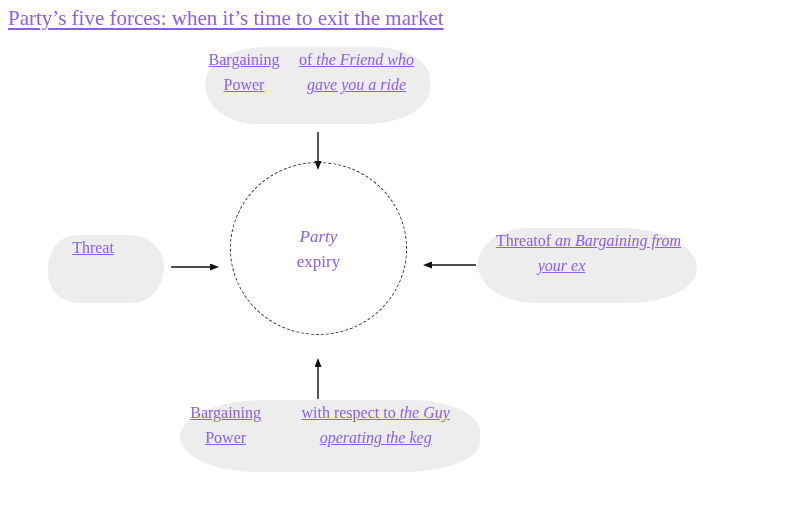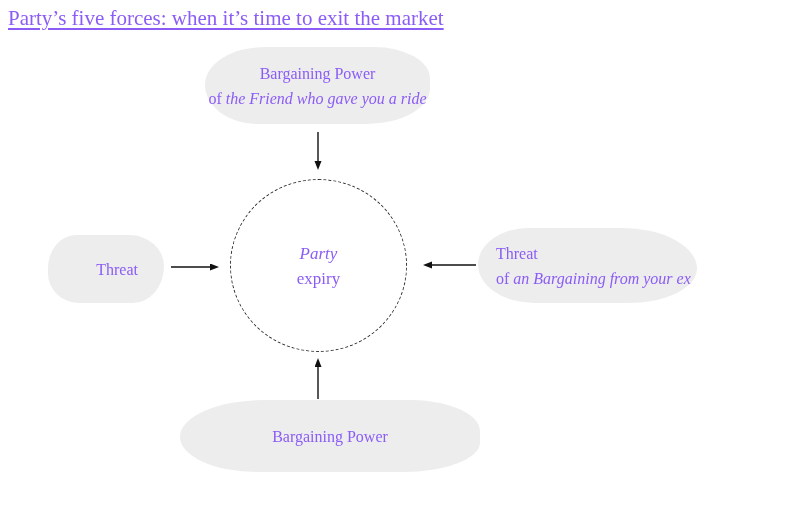--- a/index.html
+++ b/index.html
@@ -20,24 +20,25 @@
     font-size: 21px;
     font-weight: normal;
     text-decoration: underline;
     text-underline-offset: 3px;
     white-space: nowrap;
   }
   .blob {
     position: absolute;
     background: #ededed;
     display: flex;
-    flex-direction: column;
+    flex-direction: row;
     justify-content: center;
     font-size: 16px;
     line-height: 25px;
+    text-decoration: underline;
   }
   .blob em { font-style: italic; text-align: center; }
   .blob-top {
     left: 205px; top: 47px; width: 225px; height: 77px;
     text-align: center;
     border-radius: 52% 48% 55% 45% / 95% 80% 90% 100%;
   }
   .blob-left {
     left: 48px; top: 235px; width: 116px; height: 68px;
     text-align: right;
@@ -50,21 +51,21 @@
     padding-left: 18px;
     border-radius: 40% 60% 55% 45% / 85% 95% 80% 90%;
   }
   .blob-bottom {
     left: 180px; top: 400px; width: 300px; height: 72px;
     text-align: center;
     border-radius: 55% 45% 50% 50% / 100% 85% 80% 95%;
   }
   .center-circle {
     position: absolute;
-    left: 230px; top: 179px;
+    left: 230px; top: 162px;
     width: 177px; height: 173px;
     border: 1.5px dashed #333333;
     border-radius: 50%;
     display: flex;
     flex-direction: column;
     justify-content: center;
     align-items: center;
     text-align: center;
     font-size: 17px;
     line-height: 25px;
@@ -93,20 +94,21 @@
     <div>Threat</div>
   </div>
 
   <div class="blob blob-right">
     <div>Threat</div>
     <div><span>of </span><em>an Bargaining from your ex</em></div>
   </div>
 
   <div class="blob blob-bottom">
     <div>Bargaining Power</div>
+    <div><span>with respect to </span><em>the Guy operating the keg</em></div>
   </div>
 
   <div class="center-circle">
     <div><em>Party</em></div>
     <div>expiry</div>
   </div>
 
   <svg class="arrows" width="795" height="510" viewBox="0 0 795 510" xmlns="http://www.w3.org/2000/svg">
     <defs>
       <marker id="ah" markerWidth="10" markerHeight="8" refX="1" refY="3.5" orient="auto" markerUnits="userSpaceOnUse">

